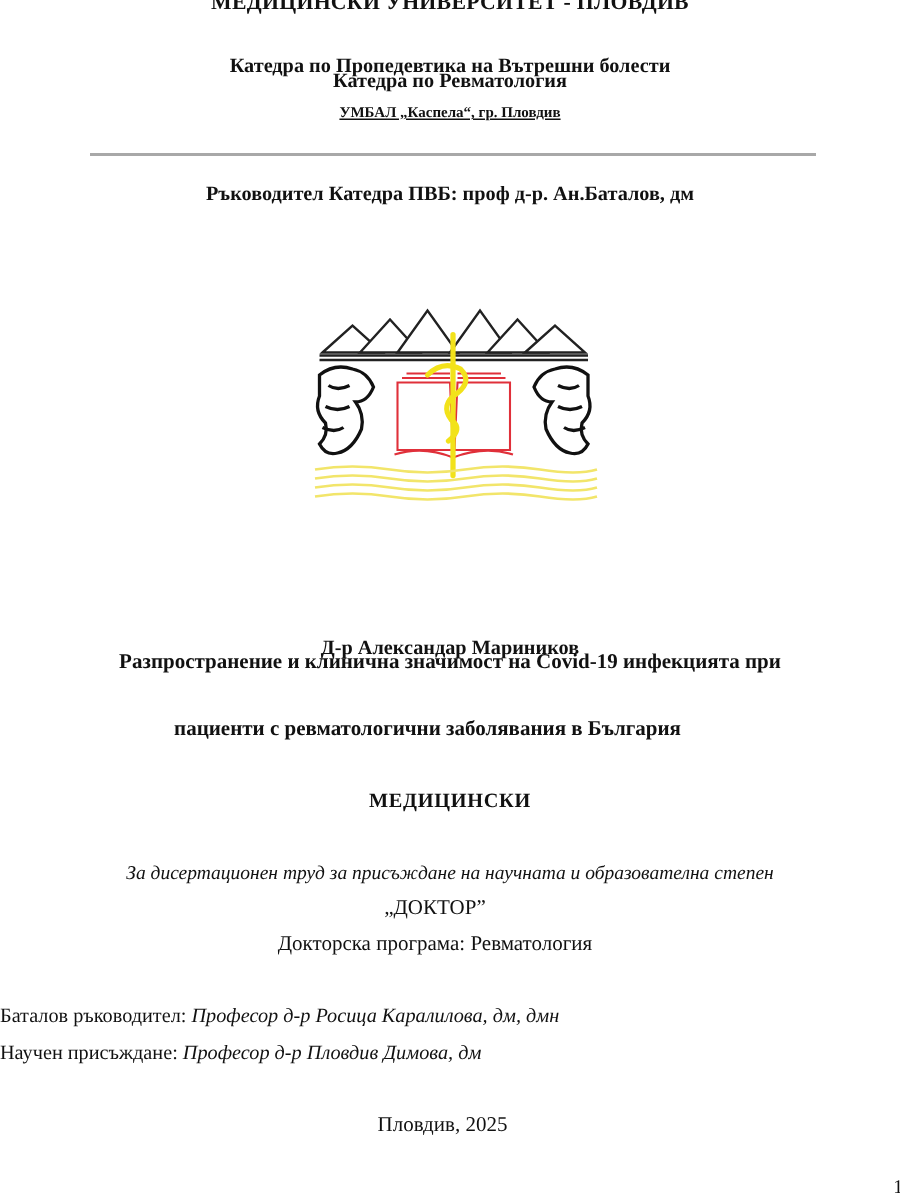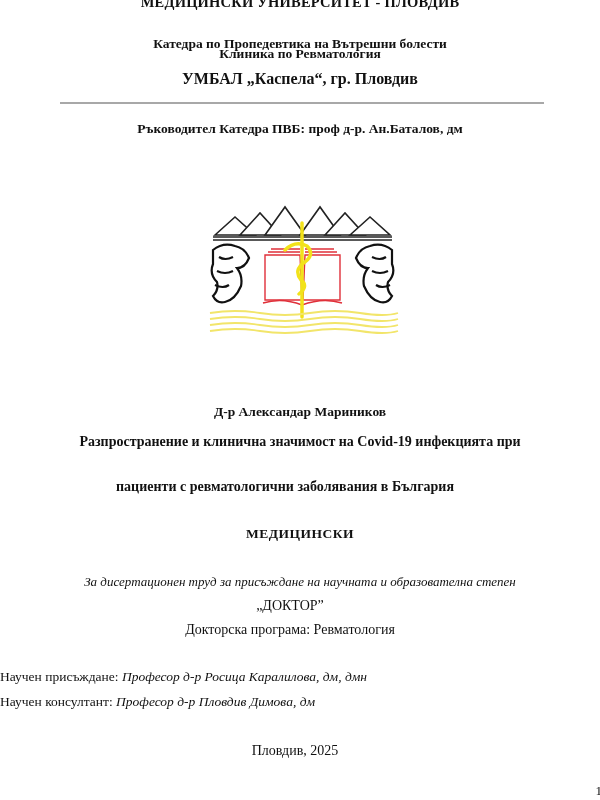--- a/index.html
+++ b/index.html
@@ -5,44 +5,44 @@
   html, body { margin: 0; padding: 0; }
   body {
     width: 600px; height: 800px; background: #ffffff; position: relative; overflow: hidden;
     font-family: "Liberation Serif", "DejaVu Serif", serif; color: #111;
   }
   .line { position: absolute; left: 0; width: 600px; text-align: center; white-space: nowrap; }
   .bold { font-weight: bold; }
   .h1 { top: -6px; font-size: 14.5px; font-weight: bold; letter-spacing: 0.2px; }
   .h2 { top: 36px; font-size: 13.5px; }
   .h3 { top: 46px; font-size: 13.5px; }
-  .h4 { top: 70px; font-size: 16px; }
+  .h4 { top: 70px; font-size: 10px; text-decoration: underline; }
   .rule { position: absolute; left: 60px; width: 484px; top: 102px; height: 2px; background: #a8a8a8; }
   .head-dept { top: 121px; font-size: 13.5px; }
   .logo { position: absolute; left: 205px; top: 205px; width: 195px; height: 130px; }
-  .author { top: 404px; font-size: 13.5px; }
+  .author { top: 424px; font-size: 13.5px; }
   .title1 { top: 434px; font-size: 14px; }
   .title2 { top: 479px; font-size: 14px; left: -15px; }
   .abstract { top: 526px; font-size: 13.5px; letter-spacing: 0.5px; }
   .for1 { top: 574px; font-size: 13px; font-style: italic; }
   .for2 { top: 598px; font-size: 14px; left: -10px; }
   .for3 { top: 622px; font-size: 14px; left: -10px; }
   .left { position: absolute; left: 0; white-space: nowrap; font-size: 13.5px; }
   .sup { top: 669px; }
   .cons { top: 694px; }
   .left i { font-weight: normal; }
   .city { top: 743px; font-size: 14px; left: -5px; }
   .pagenum { position: absolute; right: -2px; top: 783px; font-size: 13px; }
 </style>
 </head>
 <body>
 
 <div class="line h1">МЕДИЦИНСКИ УНИВЕРСИТЕТ - ПЛОВДИВ</div>
 <div class="line h2 bold">Катедра по Пропедевтика на Вътрешни болести</div>
-<div class="line h3 bold">Клиника по Ревматология</div>
+<div class="line h3 bold">Катедра по Ревматология</div>
 <div class="line h4 bold">УМБАЛ „Каспела“, гр. Пловдив</div>
 <div class="rule"></div>
 <div class="line head-dept bold">Ръководител Катедра ПВБ: проф д-р. Ан.Баталов, дм</div>
 
 <svg class="logo" viewBox="0 0 195 130">
 
   <g fill="#fff" stroke="#222" stroke-width="1.6">
     <polygon points="10,30 30,12 50,30"></polygon>
     <polygon points="35,30 55,8 75,30"></polygon>
     <polygon points="60,30 80,2 100,30"></polygon>
@@ -82,17 +82,17 @@
 </svg>
 
 <div class="line author bold">Д-р Александар Мариников</div>
 <div class="line title1 bold">Разпространение и клинична значимост на Covid-19 инфекцията при</div>
 <div class="line title2 bold">пациенти с ревматологични заболявания в България</div>
 <div class="line abstract bold">МЕДИЦИНСКИ</div>
 <div class="line for1">За дисертационен труд за присъждане на научната и образователна степен</div>
 <div class="line for2">„ДОКТОР”</div>
 <div class="line for3">Докторска програма: Ревматология</div>
 
-<div class="left sup"><span>Научен присъждане: </span><i>Професор д-р Росица Каралилова, дм, дмн</i></div>
-<div class="left cons"><span>Научен консултант: </span><i>Професор д-р Пловдив Димова, дм</i></div>
+<div class="left sup"><span>Баталов ръководител: </span><i>Професор д-р Росица Каралилова, дм, дмн</i></div>
+<div class="left cons"><span>Научен присъждане: </span><i>Професор д-р Пловдив Димова, дм</i></div>
 
 <div class="line city">Пловдив, 2025</div>
 <div class="pagenum">1</div>
 
 </body></html>

